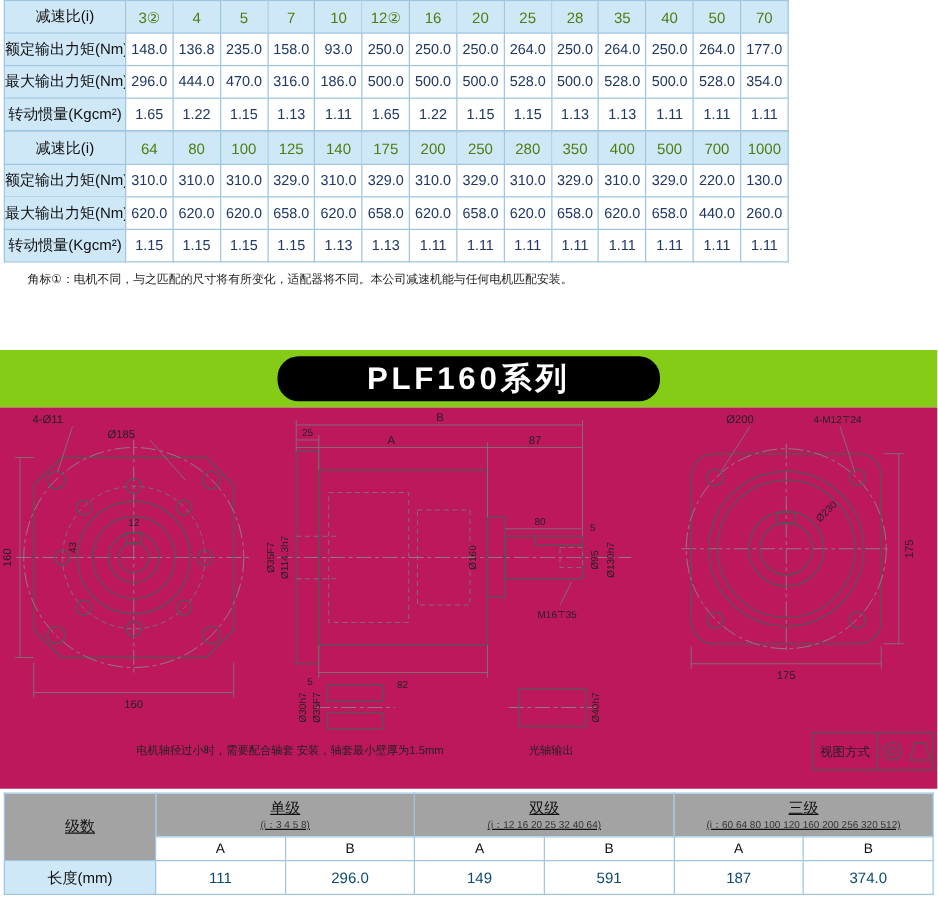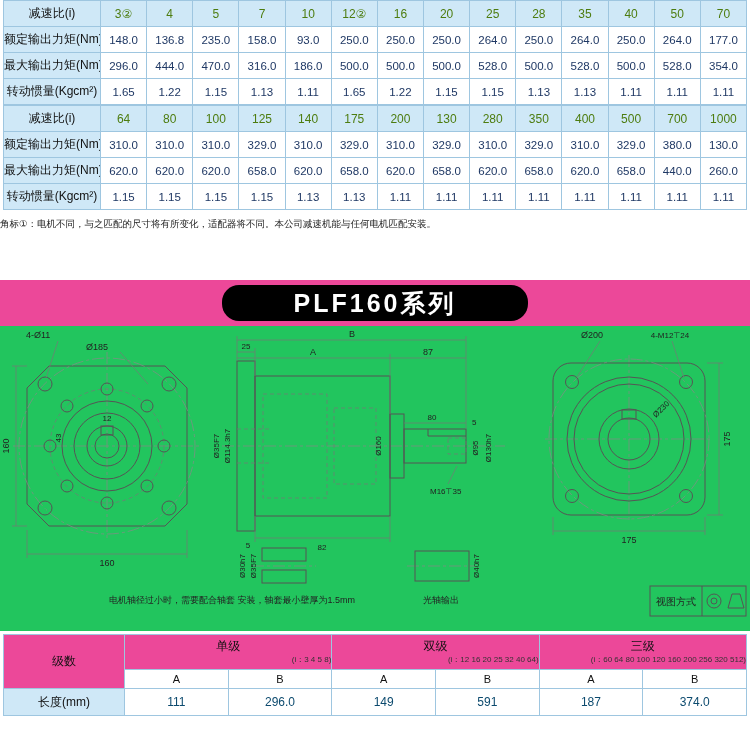--- a/index.html
+++ b/index.html
@@ -4,72 +4,72 @@
 <style>
   html,body{margin:0;padding:0;}
   body{
     width:750px;height:729px;overflow:hidden;background:#fff;
     font-family:"Liberation Sans","DejaVu Sans",sans-serif;
     -webkit-font-smoothing:antialiased;
   }
   
   table.spec{
     border-collapse:collapse;table-layout:fixed;
-    width:744px;margin:0 3px;
+    width:628px;margin:0 3px;
   }
   table.spec td{
     border:1px solid #9ec6e0;height:25px;padding:0;
     text-align:center;vertical-align:middle;
     font-size:11.5px;color:#1f3864;background:#fff;
     white-space:nowrap;overflow:hidden;
   }
   table.spec td.lbl{
     width:96px;background:#cfe8f7;color:#111;font-size:12px;
   }
   table.spec tr.hdr td{background:#cfe8f7;color:#4d7c0f;font-size:12px;}
   table.spec tr.hdr td.lbl{color:#111;}
   .t1{margin-top:4px;} .t2{margin-top:9px;}
   
-  .notes{margin:6px 6px 0 0;}
+  .notes{margin:6px 6px 0 22px;}
   .notes div{
     font-size:9.5px;color:#222;line-height:16px;white-space:nowrap;overflow:hidden;
   }
   
   .banner{
     margin-top:25px;height:46px;background:#6b6b58;
     display:flex;align-items:center;justify-content:center;
   }
   .banner .pill{
     background:#000;color:#fff;border-radius:17px;
     padding:4px 72px;font-size:25px;font-weight:bold;letter-spacing:3px;
     line-height:28px;
   }
   
-  .drawing{width:750px;height:305px;background:#22c55e;}
+  .drawing{width:750px;height:305px;background:#be185d;}
   svg{display:block;}
   svg text{font-family:"Liberation Sans","DejaVu Sans",sans-serif;fill:#222;font-size:9px;}
   .ln{stroke:#555;fill:none;stroke-width:1;}
   .cl{stroke:#888;fill:none;stroke-width:0.7;stroke-dasharray:12 3 3 3;}
   .hid{stroke:#777;fill:none;stroke-width:0.7;stroke-dasharray:4 3;}
   .dim{stroke:#777;fill:none;stroke-width:0.7;}
   .t8{font-size:8px;}
   .t10{font-size:10px;}
   
   table.dimt{
     border-collapse:collapse;table-layout:fixed;
     width:744px;margin:3px 3px 0 3px;
   }
   table.dimt td{
     border:1px solid #9ec6e0;text-align:center;vertical-align:middle;
     padding:0;background:#fff;color:#0c4a6e;font-size:12px;overflow:hidden;
   }
   table.dimt td.lbl{background:#cfe8f7;color:#111;width:120px;}
-  table.dimt tr.h td{background:#ec4899;height:34px;color:#111;}
+  table.dimt tr.h td{background:#a3a3a3;height:34px;color:#111;text-decoration:underline;}
   table.dimt tr.h .gname{font-size:12px;line-height:15px;}
-  table.dimt tr.h .gratio{font-size:8px;line-height:11px;color:#333;white-space:nowrap;text-align:right;}
+  table.dimt tr.h .gratio{font-size:8px;line-height:11px;color:#333;white-space:nowrap;}
   table.dimt tr.sub td{height:18px;font-size:11px;color:#111;}
   table.dimt tr.val td{height:26px;}
 </style>
 </head>
 <body>
 
 <table class="spec t1">
   <tbody>
       <tr class="hdr">
         <td class="lbl">减速比(i)</td>
@@ -146,21 +146,21 @@
   <tbody>
       <tr class="hdr">
         <td class="lbl">减速比(i)</td>
         <td>64</td>
         <td>80</td>
         <td>100</td>
         <td>125</td>
         <td>140</td>
         <td>175</td>
         <td>200</td>
-        <td>130</td>
+        <td>250</td>
         <td>280</td>
         <td>350</td>
         <td>400</td>
         <td>500</td>
         <td>700</td>
         <td>1000</td>
       </tr>
       <tr>
         <td class="lbl">额定输出力矩(Nm)</td>
         <td>310.0</td>
@@ -168,21 +168,21 @@
         <td>310.0</td>
         <td>329.0</td>
         <td>310.0</td>
         <td>329.0</td>
         <td>310.0</td>
         <td>329.0</td>
         <td>310.0</td>
         <td>329.0</td>
         <td>310.0</td>
         <td>329.0</td>
-        <td>380.0</td>
+        <td>220.0</td>
         <td>130.0</td>
       </tr>
       <tr>
         <td class="lbl">最大输出力矩(Nm)</td>
         <td>620.0</td>
         <td>620.0</td>
         <td>620.0</td>
         <td>658.0</td>
         <td>620.0</td>
         <td>658.0</td>
@@ -212,21 +212,21 @@
         <td>1.11</td>
         <td>1.11</td>
       </tr>
     </tbody>
 </table>
 
 <div class="notes">
   <div>角标①：电机不同，与之匹配的尺寸将有所变化，适配器将不同。本公司减速机能与任何电机匹配安装。</div>
 </div>
 
-<div class="banner" style="background: #ec4899; margin-top: 48px;">
+<div class="banner" style="background: #84cc16; margin-top: 48px;">
   <div class="pill" style="background: rgb(0, 0, 0); color: rgb(255, 255, 255);">PLF160系列</div>
 </div>
 
 <div class="drawing">
 <svg width="750" height="305" viewBox="0 0 750 305">
 
   <g>
     <line class="cl" x1="13" y1="120" x2="201" y2="120"></line>
     <line class="cl" x1="107" y1="26" x2="107" y2="214"></line>
     <path class="ln" d="M49,40 L165,40 L187,62 L187,178 L165,200 L49,200 L27,178 L27,62 Z"></path>

